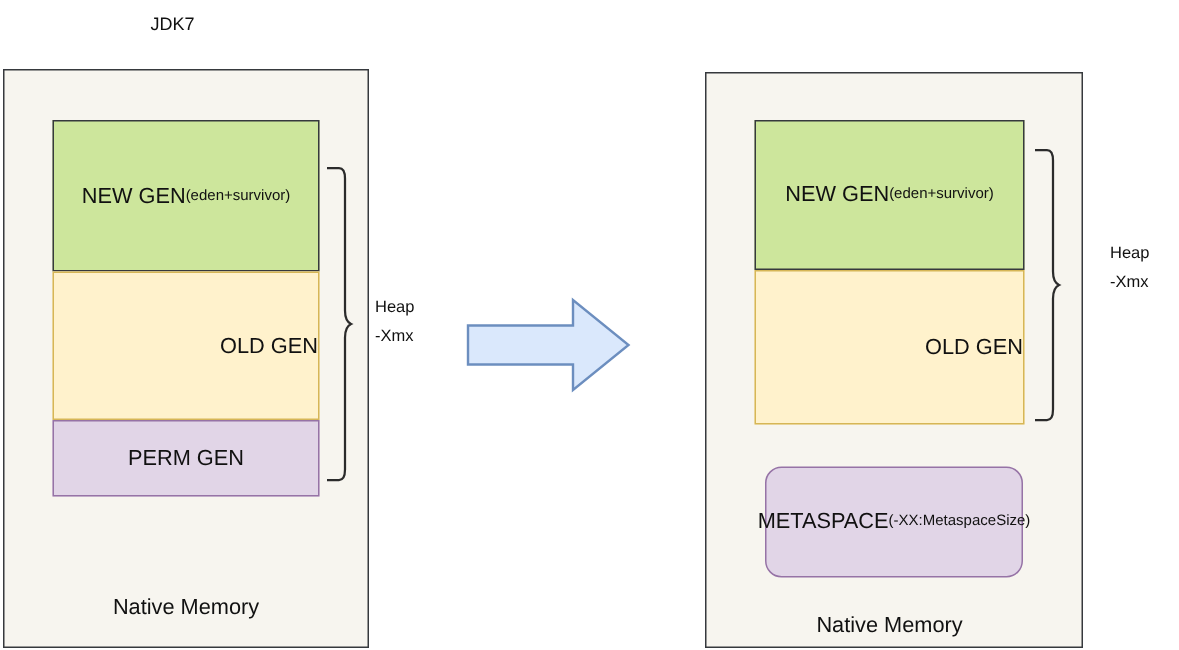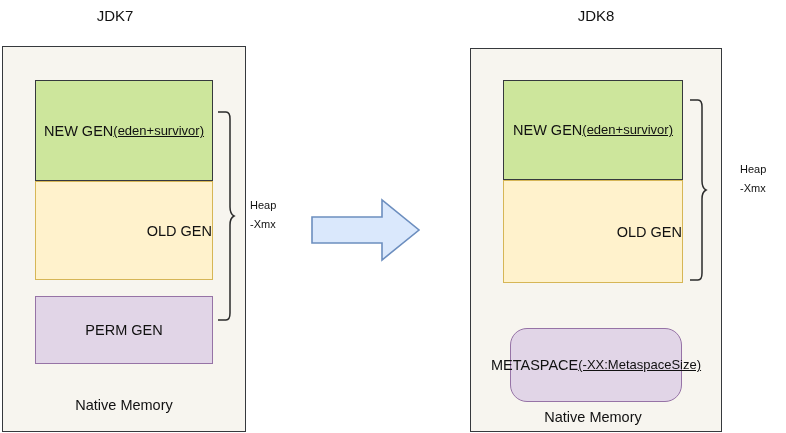--- a/index.html
+++ b/index.html
@@ -16,21 +16,21 @@
     color: #1a1a1a;
   }
   .canvas {
     position: absolute;
     left: 0; top: 0;
     width: 786px;
     height: 433px;
   }
   .title {
     position: absolute;
-    font-size: 15px;
+    font-size: 12px;
     line-height: 18px;
     text-align: center;
     color: #111111;
     white-space: nowrap;
   }
   #title-jdk7 { left: 55px; top: 7px; width: 120px; }
   #title-jdk8 { left: 536px; top: 7px; width: 120px; }
 
   .panel {
     position: absolute;
@@ -47,46 +47,46 @@
     display: flex;
     flex-direction: row;
     align-items: center;
     justify-content: center;
     font-size: 14.5px;
     line-height: 20px;
     text-align: center;
     color: #111111;
     white-space: nowrap;
   }
-  .region .l2 { font-size: 13px; text-decoration: underline; }
+  .region .l2 { font-size: 10px; }
 
   .green {
     background: #cde69c;
     border: 1.4px solid #36393d;
   }
   .yellow {
     background: #fff2cc;
     border: 1.4px solid #d6b656;
     justify-content: flex-end;
   }
   .purple {
     background: #e1d5e7;
     border: 1.4px solid #9673a6;
   }
   .rounded { border-radius: 11px; }
 
   
   #jdk7-newgen  { left: 35px;  top: 80px;  width: 178px; height: 101px; }
   #jdk7-oldgen  { left: 35px;  top: 181px; width: 178px; height: 99px; }
-  #jdk7-permgen { left: 35px;  top: 296px; width: 178px; height: 68px; }
+  #jdk7-permgen { left: 35px;  top: 280px; width: 178px; height: 51px; }
 
   
   #jdk8-newgen    { left: 503px; top: 80px;  width: 180px; height: 100px; }
   #jdk8-oldgen    { left: 503px; top: 180px; width: 180px; height: 103px; }
-  #jdk8-metaspace { left: 510px; top: 328px; width: 172px; height: 74px; border-radius: 17px; }
+  #jdk8-metaspace { left: 510px; top: 311px; width: 172px; height: 74px; }
 
   .native-label {
     position: absolute;
     font-size: 14.5px;
     line-height: 18px;
     text-align: center;
     color: #111111;
     white-space: nowrap;
   }
   #native-jdk7 { left: 35px;  top: 396px; width: 178px; }
@@ -113,21 +113,20 @@
     width: 112px;
     height: 68px;
   }
 </style>
 </head>
 <body>
 
 <div class="canvas">
 
   <div class="title" id="title-jdk7">JDK7</div>
-  <div class="title" id="title-jdk8">JDK8</div>
 
   <div class="panel" id="panel-jdk7"></div>
 
   <div class="region green" id="jdk7-newgen">
     <span class="l1">NEW GEN</span>
     <span class="l2">(eden+survivor)</span>
   </div>
 
   <div class="region yellow" id="jdk7-oldgen">
     <span class="l1">OLD GEN</span>

